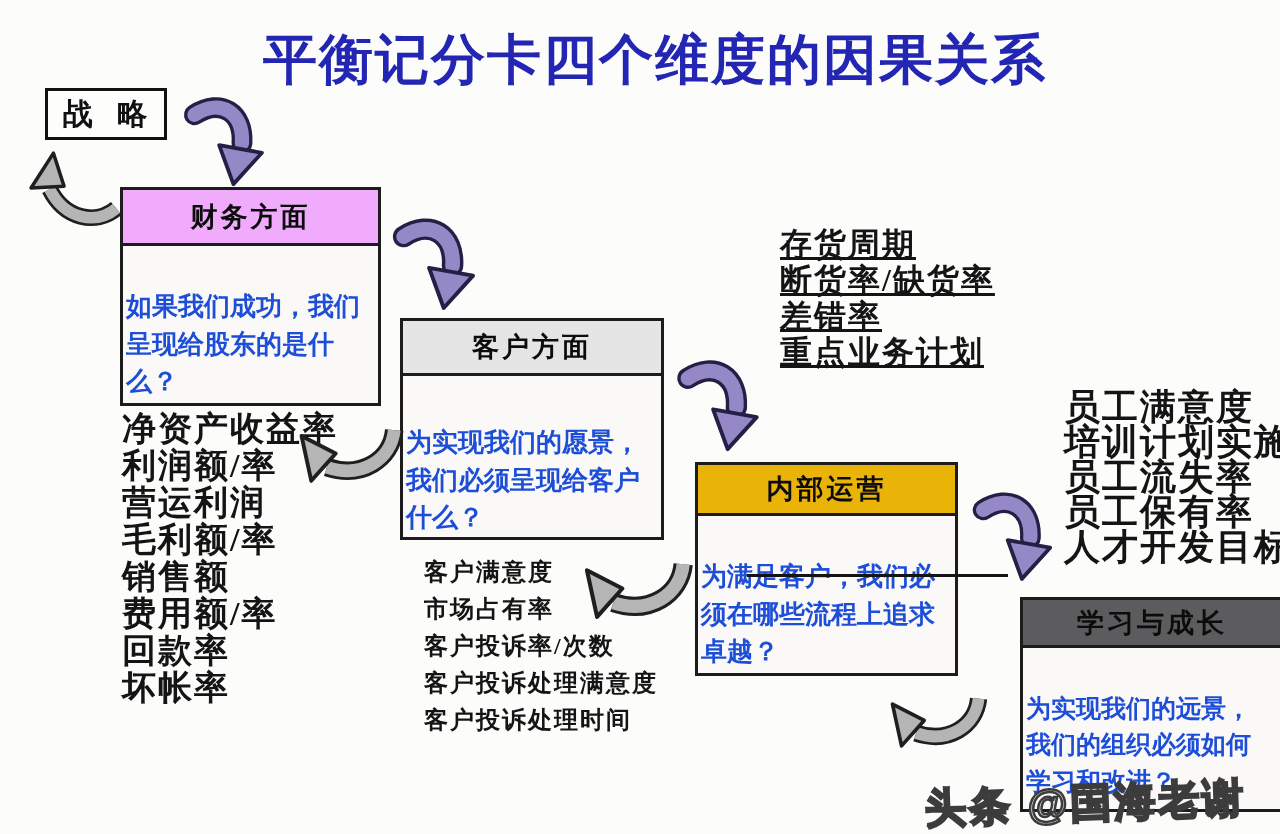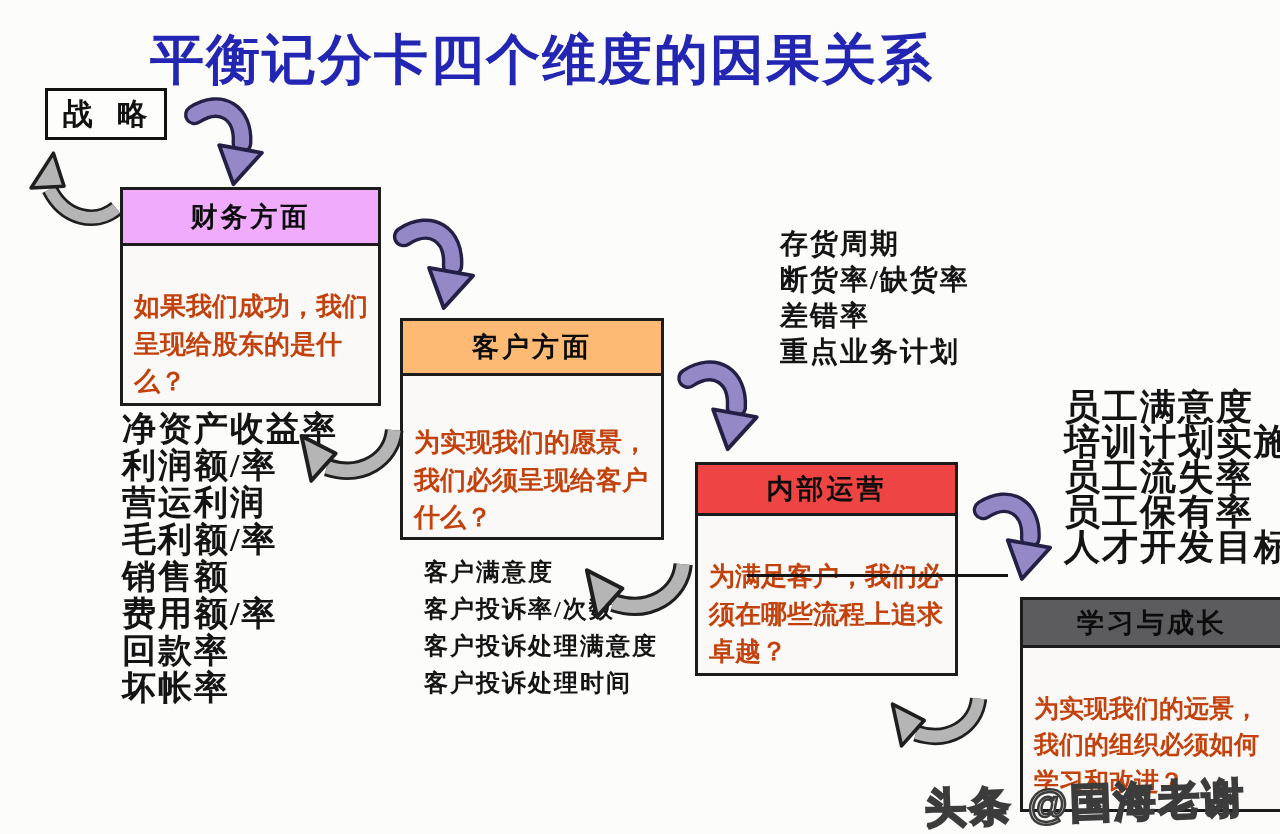--- a/index.html
+++ b/index.html
@@ -4,63 +4,63 @@
 <style>
   html,body{margin:0;padding:0;background:#ffffff;}
   #canvas{
     position:relative;width:1280px;height:834px;overflow:hidden;
     background:#fcfcfa;
     font-family:"Liberation Sans",sans-serif;
   }
   
   .title{
     position:absolute;left:150px;top:24px;width:1010px;
-    text-align:left;font-size:54px;font-weight:900;color:#2326b2;
+    text-align:center;font-size:54px;font-weight:900;color:#2326b2;
     letter-spacing:2px;font-family:"Liberation Sans",sans-serif;
   }
   
   .strategy{
     position:absolute;left:45px;top:88px;width:122px;height:52px;
     background:#fdfdfb;border:3px solid #111;box-sizing:border-box;
     display:flex;align-items:center;justify-content:center;
     font-size:30px;font-weight:900;color:#111;letter-spacing:8px;
     padding-left:6px;
   }
   
   .dimbox{position:absolute;border:3px solid #1c1c1c;box-sizing:border-box;background:#faf9f7;}
   .dimbox .hdr{
     width:100%;box-sizing:border-box;border-bottom:3px solid #1c1c1c;
     display:flex;align-items:center;justify-content:center;
     font-weight:900;color:#0c0c0c;font-size:27px;letter-spacing:3px;
   }
   .dimbox .bodytxt{
     display:block;box-sizing:border-box;width:100%;
-    font-weight:900;color:#c2410c;font-size:26px;line-height:1.45;
-    padding:0 8px 0 11px;text-align:left;
+    font-weight:900;color:#1d4ed8;font-size:26px;line-height:1.45;
+    padding:0 8px 0 3px;text-align:left;
   }
   #box-financial{left:120px;top:187px;width:261px;height:219px;}
   #box-financial .hdr{height:56px;}
   #box-financial .bodytxt{padding-top:42px;}
   #box-customer{left:400px;top:318px;width:264px;height:222px;}
   #box-customer .hdr{height:55px;}
   #box-customer .bodytxt{padding-top:48px;border-radius:30px;}
   #box-internal{left:695px;top:462px;width:263px;height:214px;}
   #box-internal .hdr{height:51px;}
   #box-internal .bodytxt{padding-top:42px;}
   #box-learning{left:1020px;top:597px;width:264px;height:215px;}
   #box-learning .hdr{height:48px;}
   #box-learning .bodytxt{padding-top:42px;font-size:25px;}
   
   .mlist{
     position:absolute;margin:0;padding:0;list-style:none;
     font-family:"Liberation Serif","DejaVu Serif",serif;
     font-weight:900;color:#141414;white-space:nowrap;
   }
   #list-financial{left:122px;top:410px;font-size:34px;line-height:37px;letter-spacing:2px;}
-  #list-internal-metrics{left:780px;top:226px;font-size:28px;line-height:36px;letter-spacing:2px;}
+  #list-internal-metrics{left:780px;top:226px;font-size:32px;line-height:36px;letter-spacing:2px;text-decoration:underline;}
   #list-customer{left:424px;top:554px;font-size:24px;line-height:37px;letter-spacing:2px;}
   #list-learning{left:1064px;top:390px;font-size:36px;line-height:35px;letter-spacing:2px;}
   
   .arr{position:absolute;}
   
   .strayline{position:absolute;left:747px;top:574px;width:261px;height:3px;background:#141414;z-index:5;}
   
   .watermark{
     position:absolute;left:925px;top:776px;z-index:9;
     font-size:41px;font-weight:900;letter-spacing:3px;white-space:nowrap;
@@ -79,26 +79,26 @@
   <div class="title">平衡记分卡四个维度的因果关系</div>
 
   <div class="strategy">战 略</div>
 
   <div class="dimbox" id="box-financial">
     <div class="hdr" style="background: #f0abfc;">财务方面</div>
     <span class="bodytxt">如果我们成功，我们呈现给股东的是什么？</span>
   </div>
 
   <div class="dimbox" id="box-customer">
-    <div class="hdr" style="background: #fdba74;">客户方面</div>
+    <div class="hdr" style="background: #e5e5e5;">客户方面</div>
     <span class="bodytxt">为实现我们的愿景，我们必须呈现给客户什么？</span>
   </div>
 
   <div class="dimbox" id="box-internal">
-    <div class="hdr" style="background: #ef4444;">内部运营</div>
+    <div class="hdr" style="background: #eab308;">内部运营</div>
     <span class="bodytxt">为满足客户，我们必须在哪些流程上追求卓越？</span>
   </div>
 
   <div class="dimbox" id="box-learning">
     <div class="hdr" style="background: rgb(92, 92, 94);">学习与成长</div>
     <span class="bodytxt">为实现我们的远景，我们的组织必须如何学习和改进？</span>
   </div>
 
   <ul class="mlist" id="list-financial">
     <li>净资产收益率</li>
@@ -113,20 +113,21 @@
 
   <ul class="mlist" id="list-internal-metrics">
     <li>存货周期</li>
     <li>断货率/缺货率</li>
     <li>差错率</li>
     <li>重点业务计划</li>
   </ul>
 
   <ul class="mlist" id="list-customer">
     <li>客户满意度</li>
+    <li>市场占有率</li>
     <li>客户投诉率/次数</li>
     <li>客户投诉处理满意度</li>
     <li>客户投诉处理时间</li>
   </ul>
 
   <ul class="mlist" id="list-learning">
     <li>员工满意度</li>
     <li>培训计划实施</li>
     <li>员工流失率</li>
     <li>员工保有率</li>

